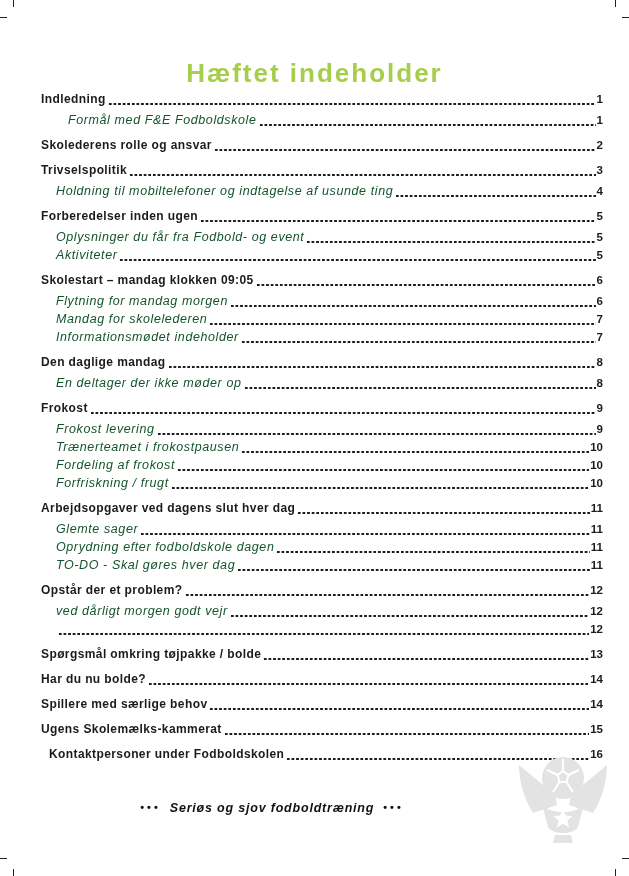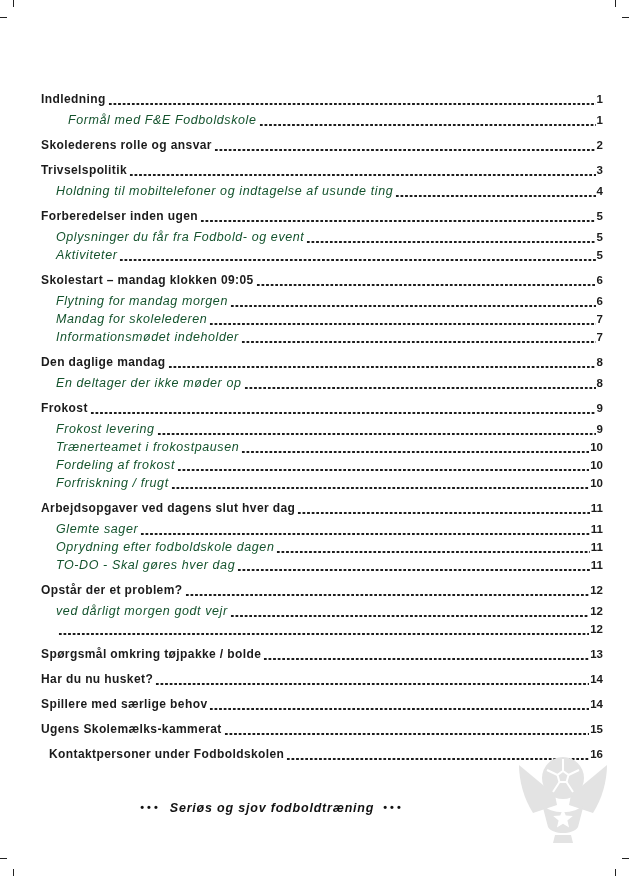--- a/index.html
+++ b/index.html
@@ -85,20 +85,21 @@
   <div class="crop v tl-v"></div>
   <div class="crop h tl-h"></div>
   <div class="crop v tr-v"></div>
   <div class="crop h tr-h"></div>
   <div class="crop v bl-v"></div>
   <div class="crop h bl-h"></div>
   <div class="crop v br-v"></div>
   <div class="crop h br-h"></div>
 
 
+  <h1 class="page-title">Hæftet indeholder</h1>
 
   <div class="toc">
       <div class="toc-row lvl1 ind0">
         <span class="toc-label">Indledning</span>
         <span class="leader"></span>
         <span class="toc-page">1</span>
       </div>
       <div class="toc-row lvl2 ind3">
         <span class="toc-label">Formål med F&amp;E Fodboldskole</span>
         <span class="leader"></span>
@@ -222,21 +223,21 @@
       <div class="toc-row lvl2 ind2">
         <span class="leader"></span>
         <span class="toc-page">12</span>
       </div>
       <div class="toc-row lvl1 ind0">
         <span class="toc-label">Spørgsmål omkring tøjpakke / bolde</span>
         <span class="leader"></span>
         <span class="toc-page">13</span>
       </div>
       <div class="toc-row lvl1 ind0">
-        <span class="toc-label">Har du nu husket?</span>
+        <span class="toc-label">Har du nu bolde?</span>
         <span class="leader"></span>
         <span class="toc-page">14</span>
       </div>
       <div class="toc-row lvl1 ind0">
         <span class="toc-label">Spillere med særlige behov</span>
         <span class="leader"></span>
         <span class="toc-page">14</span>
       </div>
       <div class="toc-row lvl1 ind0">
         <span class="toc-label">Ugens Skolemælks-kammerat</span>

